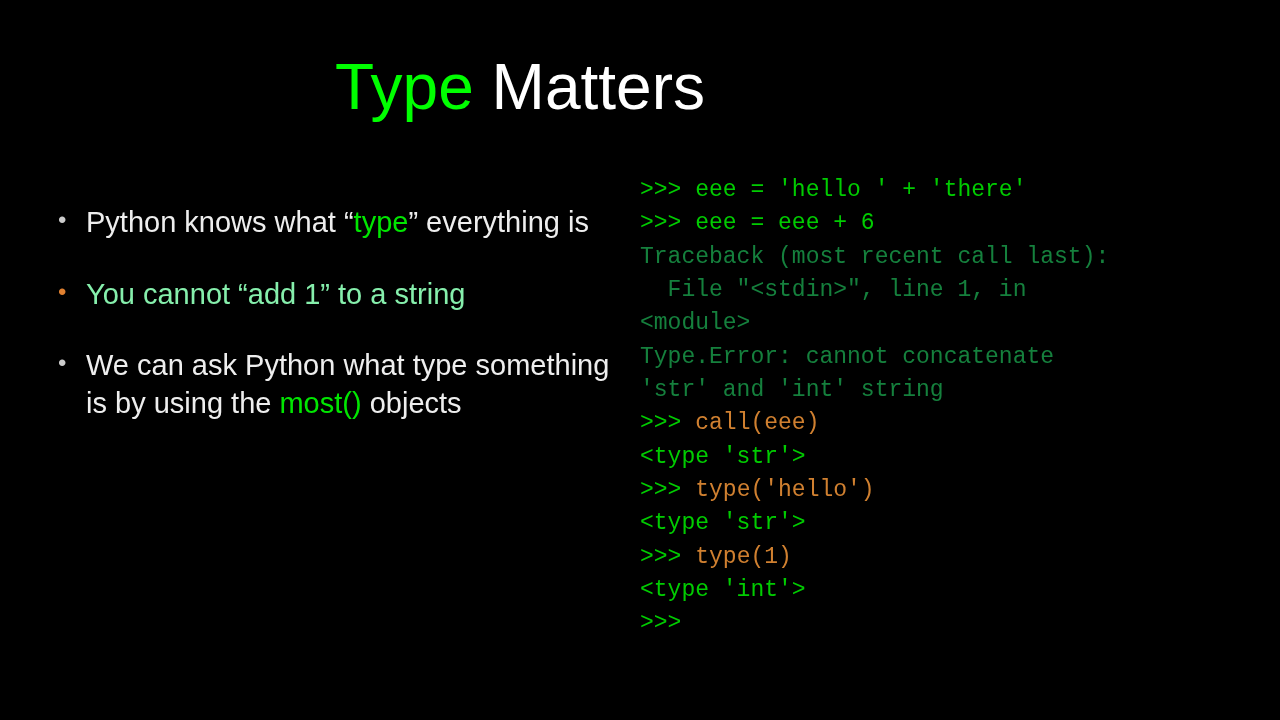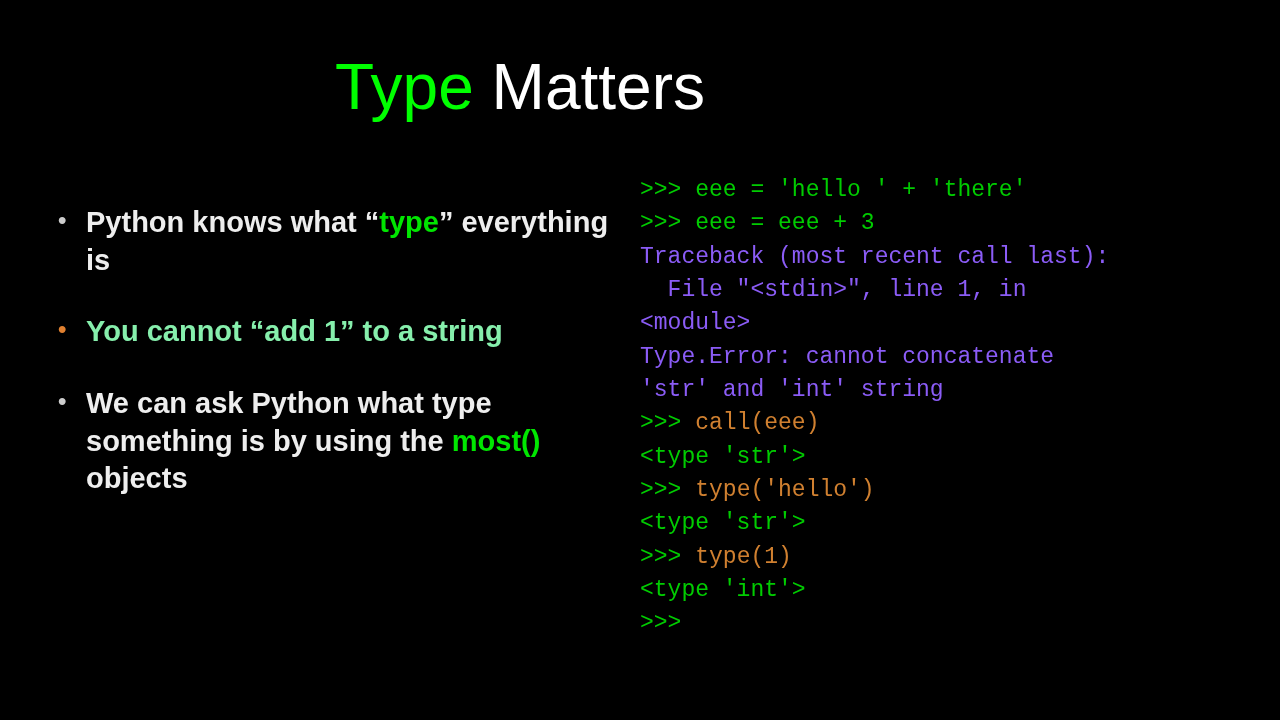--- a/index.html
+++ b/index.html
@@ -49,35 +49,35 @@
     padding: 0;
     margin: 0;
   }
   ul.bullets li {
     position: relative;
     padding-left: 36px;
     font-size: 29px;
     line-height: 1.3;
     margin-bottom: 34px;
     color: #eeeeee;
-    font-weight: 700;
+    font-weight: 400;
   }
   ul.bullets li::before {
     content: "•";
     position: absolute;
     left: 8px;
     top: 0;
     font-size: 24px;
   }
   ul.bullets li.orange-bullet::before { color: #e08030; }
   ul.bullets li.normal-bullet::before { color: #cccccc; }
   .txt-orange { color: #86efac; }
   .txt-green  { color: #00e600; }
   .code-green   { color: #00cc00; }
-  .code-darkred { color: #8b5cf6; }
+  .code-darkred { color: #15803d; }
   .code-orange  { color: #d08030; }
 </style>
 </head>
 <body>
 
 <div class="slide">
 
   <h1 class="title">
     <span class="green">Type</span><span class="white"> Matters</span>
   </h1>
@@ -92,21 +92,21 @@
         <li class="orange-bullet">
           <span class="txt-orange">You cannot “add 1” to a string</span>
         </li>
         <li class="normal-bullet">
           <span>We can ask Python what type something is by using the </span><span class="txt-green">most()</span><span> objects</span>
         </li>
       </ul>
     </div>
 
     <div class="right"><span class="code-green">&gt;&gt;&gt; </span><span class="code-green">eee = 'hello ' + 'there'</span>
-<span class="code-green">&gt;&gt;&gt; </span><span class="code-green">eee = eee + 3</span>
+<span class="code-green">&gt;&gt;&gt; </span><span class="code-green">eee = eee + 6</span>
 <span class="code-darkred">Traceback (most recent call last):</span>
 <span class="code-darkred">  File "&lt;stdin&gt;", line 1, in </span>
 <span class="code-darkred">&lt;module&gt;</span>
 <span class="code-darkred">Type.Error: cannot concatenate </span>
 <span class="code-darkred">'str' and 'int' string</span>
 <span class="code-green">&gt;&gt;&gt; </span><span class="code-orange">call(eee)</span>
 <span class="code-green">&lt;type 'str'&gt;</span>
 <span class="code-green">&gt;&gt;&gt; </span><span class="code-orange">type('hello')</span>
 <span class="code-green">&lt;type 'str'&gt;</span>
 <span class="code-green">&gt;&gt;&gt; </span><span class="code-orange">type(1)</span>

